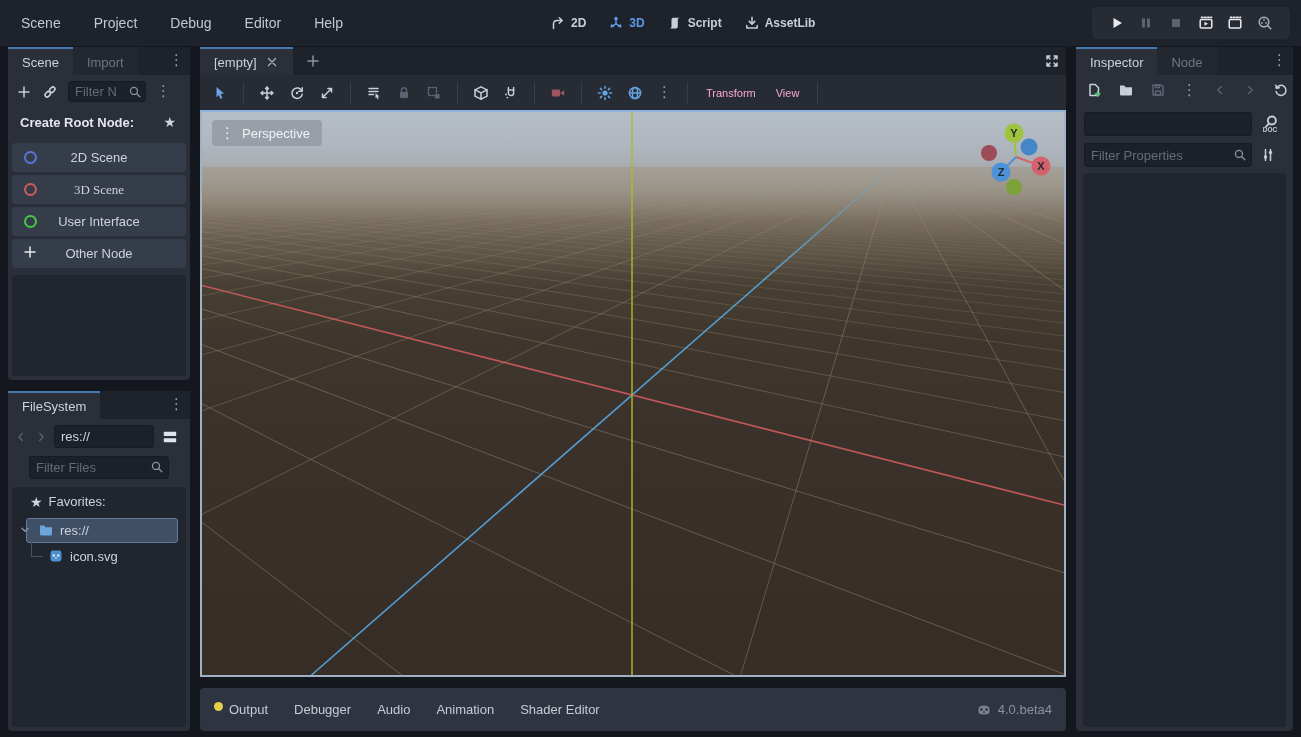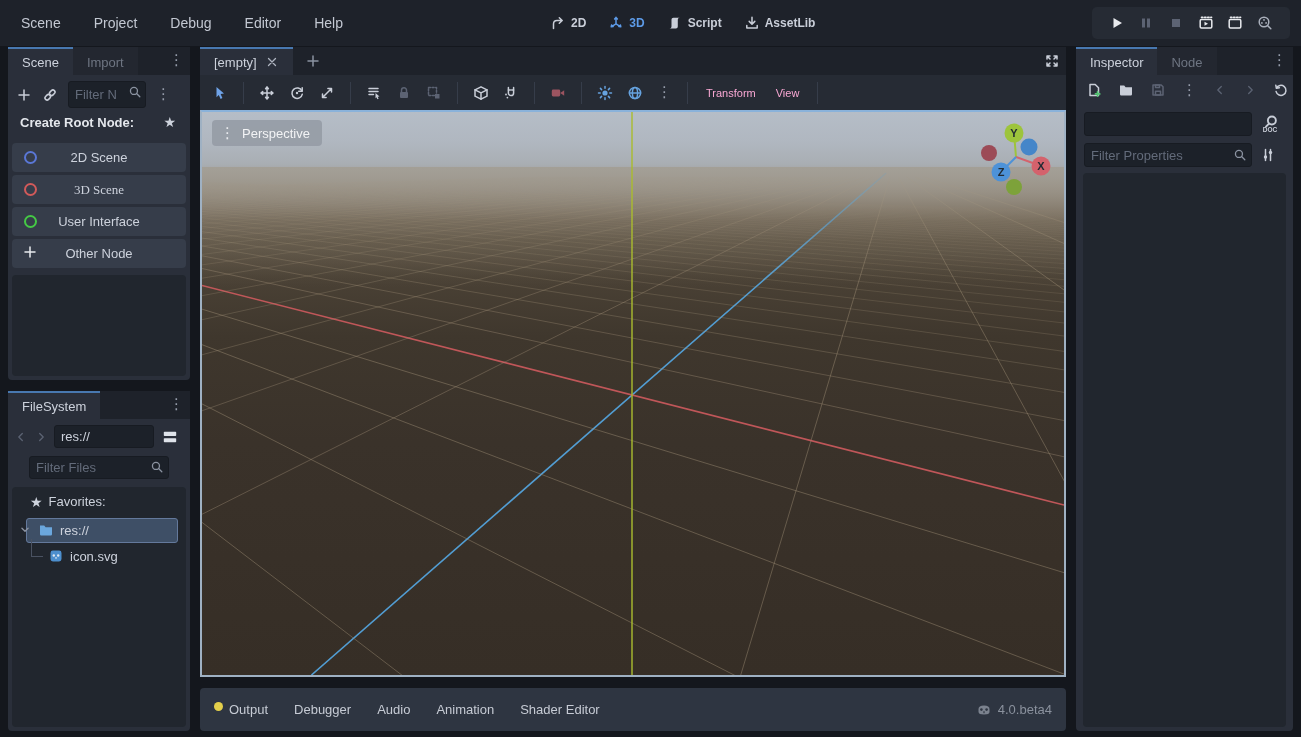--- a/index.html
+++ b/index.html
@@ -192,21 +192,21 @@
           </span>
         <span class="i">
             <svg viewBox="0 0 16 16" fill="none" stroke="currentColor" stroke-width="1.5" stroke-linecap="round" stroke-linejoin="round">
               <g transform="rotate(-45 8 8)">
                 <rect x="1.8" y="5.9" width="6" height="4.2" rx="2.1"></rect>
                 <rect x="8.2" y="5.9" width="6" height="4.2" rx="2.1"></rect>
               </g>
             </svg>
           </span>
         <span style="position:relative; display:inline-flex;">
-          <input style="width: 78px; height: 27px; padding-right: 20px;" placeholder="Filter N">
+          <input style="width: 78px; height: 21px; padding-right: 20px;" placeholder="Filter N">
           <span class="i sm" style="position:absolute; right:4px; top:4px; color:#8b93a1;">
               <svg viewBox="0 0 16 16" fill="none" stroke="currentColor" stroke-width="1.5" stroke-linecap="round" stroke-linejoin="round">
                 <circle cx="6.8" cy="6.8" r="4"></circle>
                 <path d="M9.8 9.8 L13.5 13.5"></path>
               </svg>
             </span>
         </span>
         <span class="vdots">⋮</span>
       </div>
       <div class="abs" style="left:12px; top:40px; font-weight:bold; font-size:13px; color:#e4e7ec;">Create Root Node:</div>

